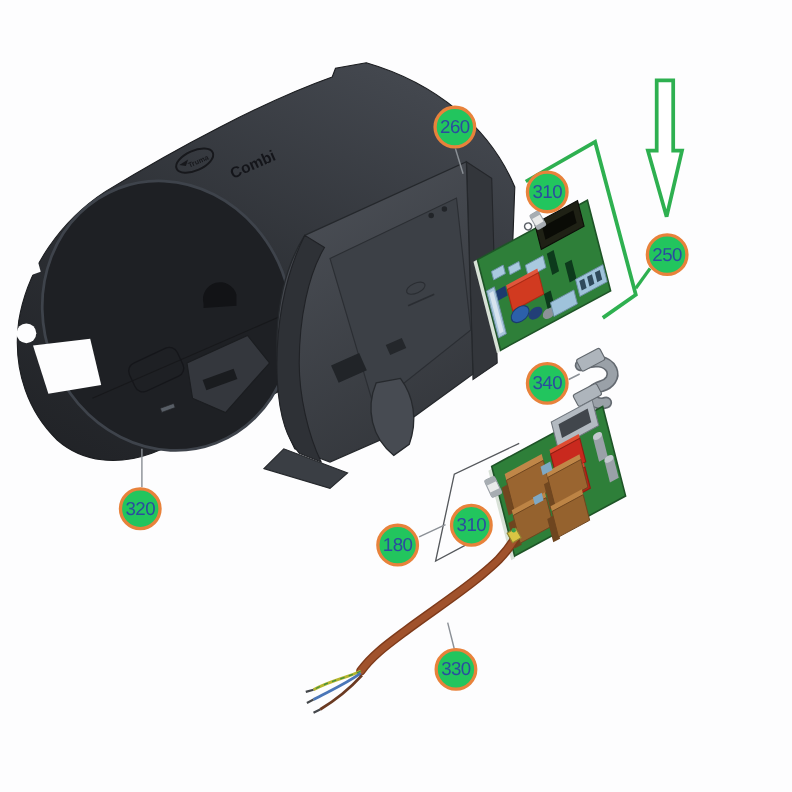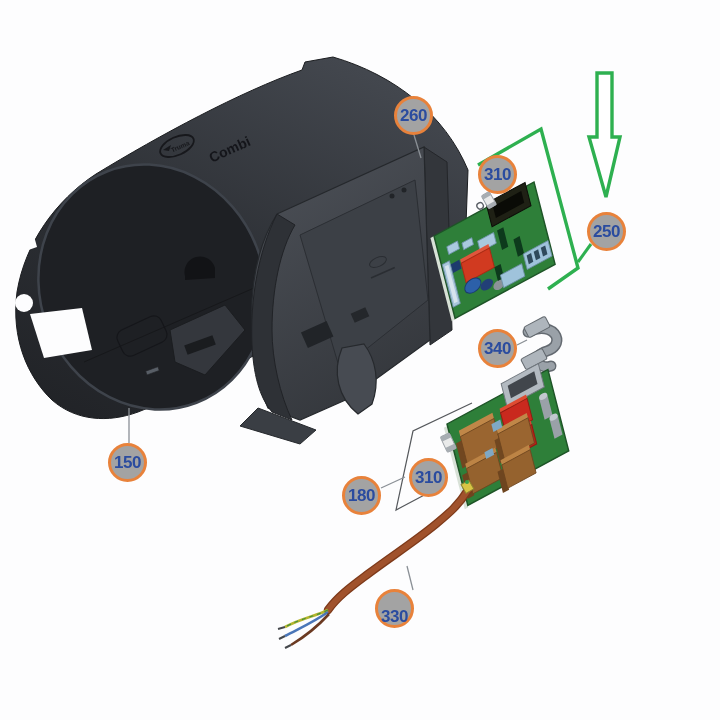--- a/index.html
+++ b/index.html
@@ -4,23 +4,23 @@
 <style>
   html,body{margin:0;padding:0;background:#e9e9e9;}
   .stage{
     position:relative;width:720px;height:720px;margin:0 auto;
     background:#FDFDFE;overflow:hidden;
     font-family:"Liberation Sans",sans-serif;
   }
   .stage svg{position:absolute;left:0;top:0;}
   .callout{
     position:absolute;width:39px;height:39px;box-sizing:border-box;
-    border:3.5px solid #E8823B;border-radius:50%;background:#a3a3a3;
+    border:3.5px solid #E8823B;border-radius:50%;background:#22c55e;
     display:flex;align-items:center;justify-content:center;
-    color:#2B4C9F;font-weight:bold;font-size:17px;line-height:1;
+    color:#2B4C9F;font-weight:normal;font-size:17px;line-height:1;
     letter-spacing:-0.5px;z-index:5;cursor:pointer;
   }
 </style>
 </head>
 <body>
 
 <div class="stage">
 
 <svg width="720" height="720" viewBox="0 0 720 720">
   <defs>
@@ -195,37 +195,37 @@
   </g>
 
   <g>
     <polyline points="478,165 541,129 578,268 548,289" fill="none" stroke="#2EB050" stroke-width="3.4" stroke-linejoin="miter"></polyline>
     <line x1="578" y1="262" x2="591" y2="244" stroke="#2EB050" stroke-width="3"></line>
     <polygon points="597,73 612,73 612,137 620,137 606,197 589,137 597,137" fill="#FFFFFF" stroke="#2EB050" stroke-width="3.4" stroke-linejoin="miter"></polygon>
   </g>
 </svg>
 
 <div class="callout" style="left:108px;top:443px;">
-  <span>150</span>
+  <span>320</span>
 </div>
 <div class="callout" style="left:394px;top:96px;">
   <span>260</span>
 </div>
 <div class="callout" style="left:478px;top:155px;">
   <span>310</span>
 </div>
 <div class="callout" style="left:587px;top:212px;">
   <span>250</span>
 </div>
 <div class="callout" style="left:478px;top:329px;">
   <span>340</span>
 </div>
 <div class="callout" style="left:342px;top:476px;">
   <span>180</span>
 </div>
 <div class="callout" style="left:409px;top:458px;">
   <span>310</span>
 </div>
-<div class="callout" style="left:375px;top:589px;align-items:flex-end;">
+<div class="callout" style="left:395px;top:589px;">
   <span>330</span>
 </div>
 
 </div>
 
 </body></html>

